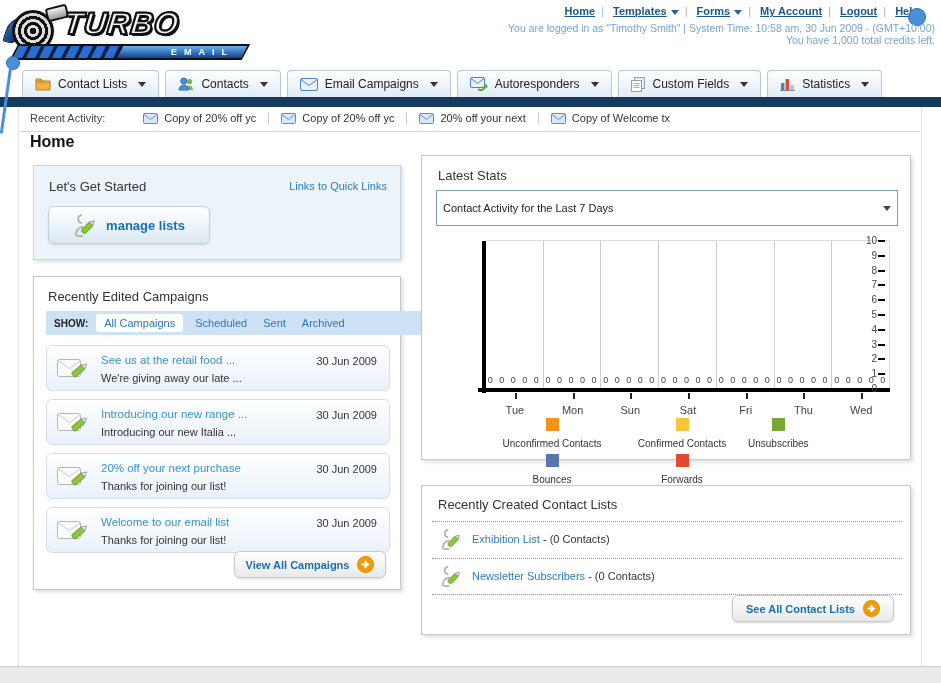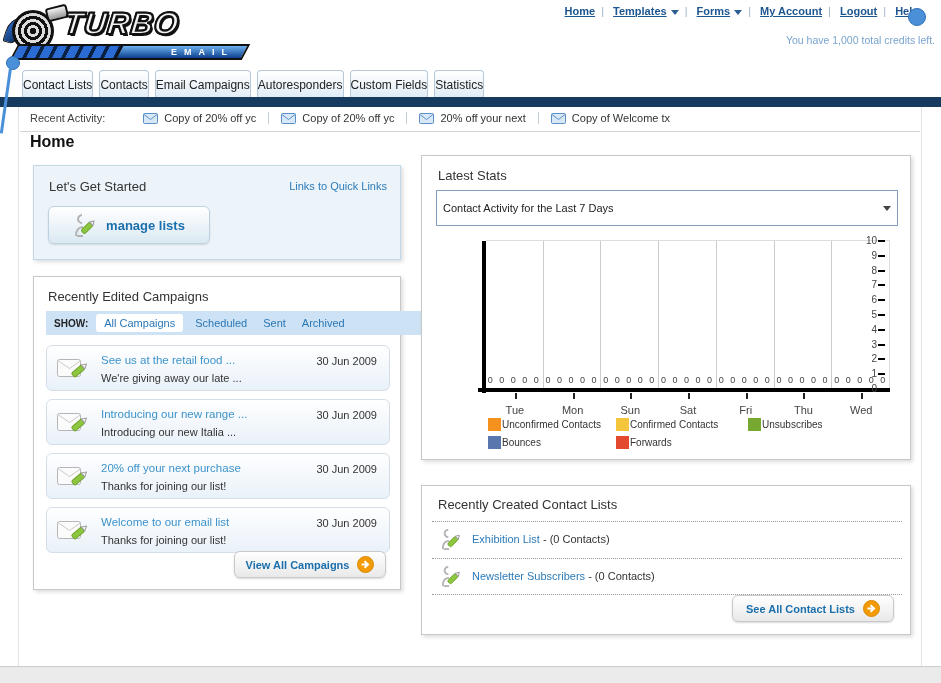--- a/index.html
+++ b/index.html
@@ -31,23 +31,23 @@
   .login-line { position:absolute; right:6px; font-size:10.5px; color:#79a4cf; white-space:nowrap; }
   .login-line.l1 { top:22px; }
   .login-line.l2 { top:34px; }
 
   
   .pin-dot { position:absolute; left:6px; top:56px; width:14px; height:14px; border-radius:50%; background:#4a90d9; border:1px solid #2f6fb5; z-index:5; }
   .pin-line { position:absolute; left:9px; top:68px; width:3px; height:66px; background:#4a90d9; transform:rotate(8deg); transform-origin:top center; z-index:5; }
 
   
   .tabs { position:absolute; left:22px; top:70px; display:flex; gap:6px; }
-  .tab { height:27px; padding:0 0; display:flex; align-items:center; gap:7px;
+  .tab { height:27px; padding:0 12px; display:flex; align-items:center; gap:7px;
     border:1px solid #b7c8d8; border-bottom:none; border-radius:4px 4px 0 0;
-    background:linear-gradient(#ffffff,#e0ecf6); font-size:12px; color:#222; cursor:pointer; white-space:nowrap;flex-direction:column; }
+    background:linear-gradient(#ffffff,#e0ecf6); font-size:12px; color:#222; cursor:pointer; white-space:nowrap; }
   .tab .dd-arrow { border-top-color:#333; }
   .navy-bar { position:absolute; left:0; top:97px; width:941px; height:10px; background:#173a5f; }
 
   
   .recent-bar { position:absolute; left:30px; top:112px; display:flex; align-items:center; font-size:11px; color:#333; }
   .recent-label { margin-right:26px; color:#444; }
   .recent-item { display:flex; align-items:center; gap:6px; padding:0 12px; border-right:1px solid #c2cdd8; cursor:pointer; }
   .recent-item:last-child { border-right:none; }
   .hr-top { position:absolute; left:20px; top:131px; width:900px; height:1px; background:#d4d4d4; }
 
@@ -102,21 +102,21 @@
   .plot-cols { position:absolute; inset:0; display:flex; }
   .chart-col { flex:1 1 0; position:relative; border-left:1px solid #ccc; }
   .chart-col:first-child { border-left:none; }
   .col-zeros { position:absolute; bottom:3px; width:100%; text-align:center; font-size:9px; color:#444; letter-spacing:2px; white-space:nowrap; }
   .ytick-label { position:absolute; right:12px; font-size:10px; color:#444; line-height:10px; }
   .ytick-mark { position:absolute; right:4px; width:7px; height:2px; background:#000; }
   .x-row { position:absolute; left:64px; top:240px; width:404px; display:flex; }
   .x-cell { flex:1 1 0; position:relative; text-align:center; font-size:11px; color:#444; padding-top:8px; }
   .x-tick { position:absolute; top:-3px; left:50%; width:2px; height:6px; background:#222; }
   .legend { position:absolute; left:66px; top:262px; display:grid; grid-template-columns:128px 132px auto; row-gap:5px; }
-  .legend-item { display:flex; align-items:center; gap:1px; font-size:10px; color:#333; white-space:nowrap; }
+  .legend-item { display:flex; align-items:center; gap:7px; font-size:10px; color:#333; white-space:nowrap;flex-direction:column; }
   .legend-swatch { width:13px; height:13px; flex:0 0 auto; }
 
   
   .p-lists { left:421px; top:485px; width:490px; height:150px; }
   .p-lists .panel-title { position:absolute; left:16px; top:11px; }
   .dotline { position:absolute; left:10px; width:470px; border-top:1px dotted #999; }
   .list-item { position:absolute; left:18px; display:flex; align-items:center; gap:10px; font-size:11px; color:#333; }
   .list-link { color:#2d7bb9; cursor:pointer; }
   .see-all { right:16px; bottom:12px; width:162px; }
 </style>
@@ -138,20 +138,21 @@
 
   <div class="top-links">
     <a>Home</a><span class="sep">|</span>
     <a>Templates</a><span class="dd-arrow"></span><span class="sep">|</span>
     <a>Forms</a><span class="dd-arrow"></span><span class="sep">|</span>
     <a>My Account</a><span class="sep">|</span>
     <a>Logout</a><span class="sep">|</span>
     <a>Help</a>
     <span class="help-bubble"></span>
   </div>
+  <div class="login-line l1">You are logged in as "Timothy Smith" | System Time: 10:58 am, 30 Jun 2009 - (GMT+10:00)</div>
   <div class="login-line l2">You have 1,000 total credits left.</div>
 
   <div class="pin-dot"></div>
   <div class="pin-line"></div>
 
   <div class="tabs">
     <div class="tab">
       <svg width="16" height="14" viewBox="0 0 16 14">
           <path d="M1 4h14v9H1z" fill="#f3b24a" stroke="#b37a1e"></path>
           <path d="M1 4V2h5l1.5 2z" fill="#f7c96e" stroke="#b37a1e"></path>

